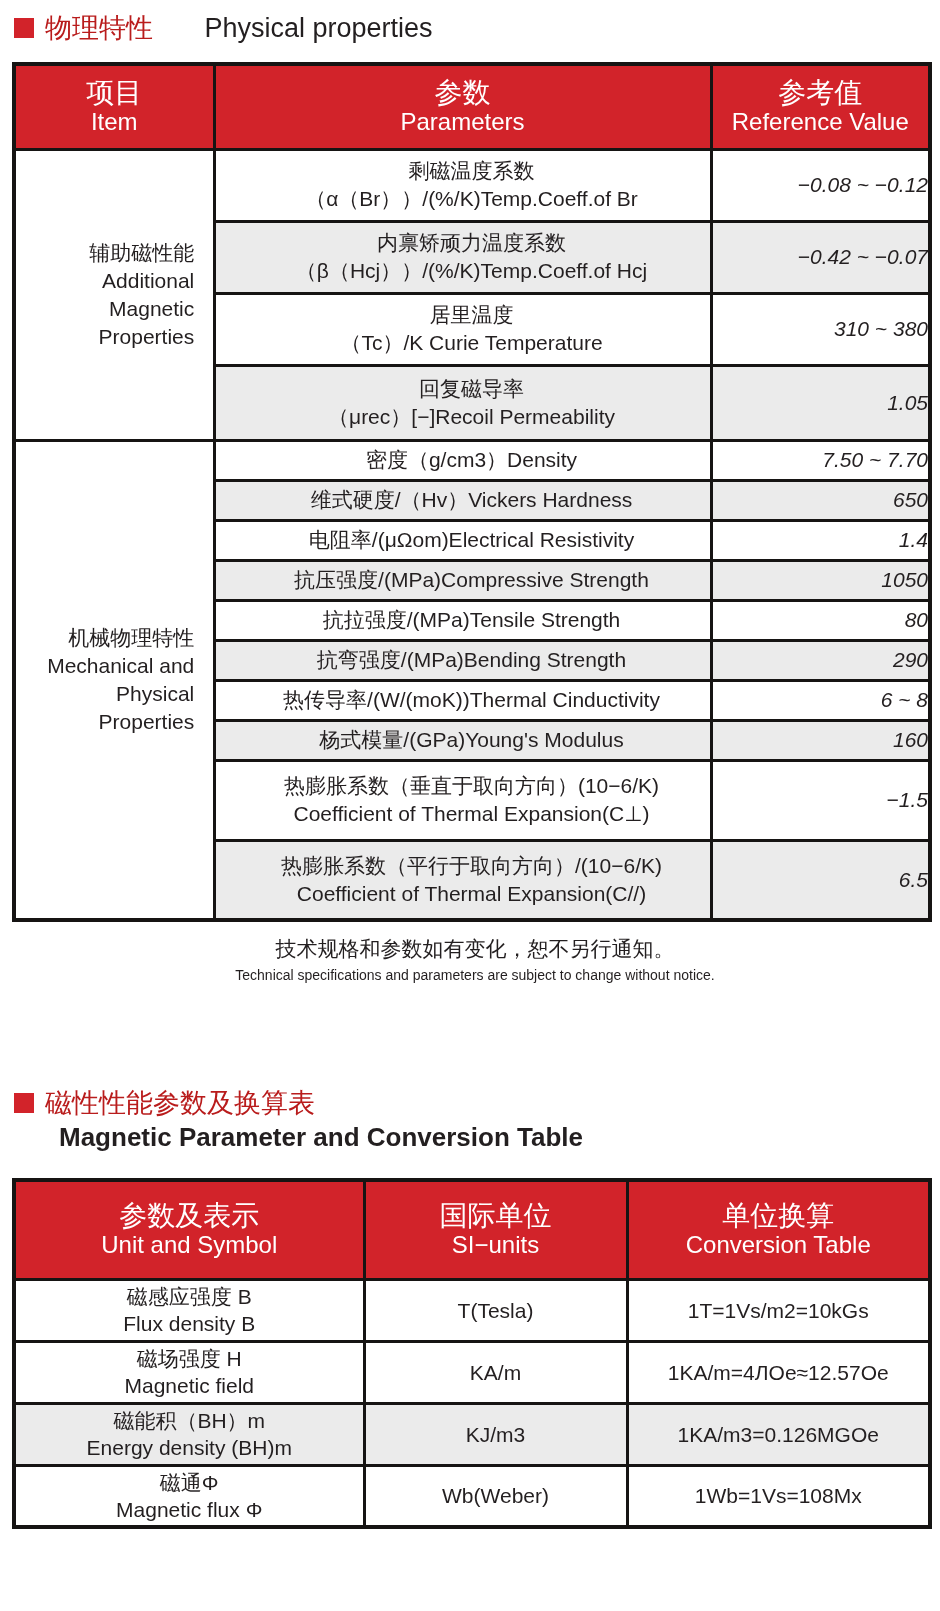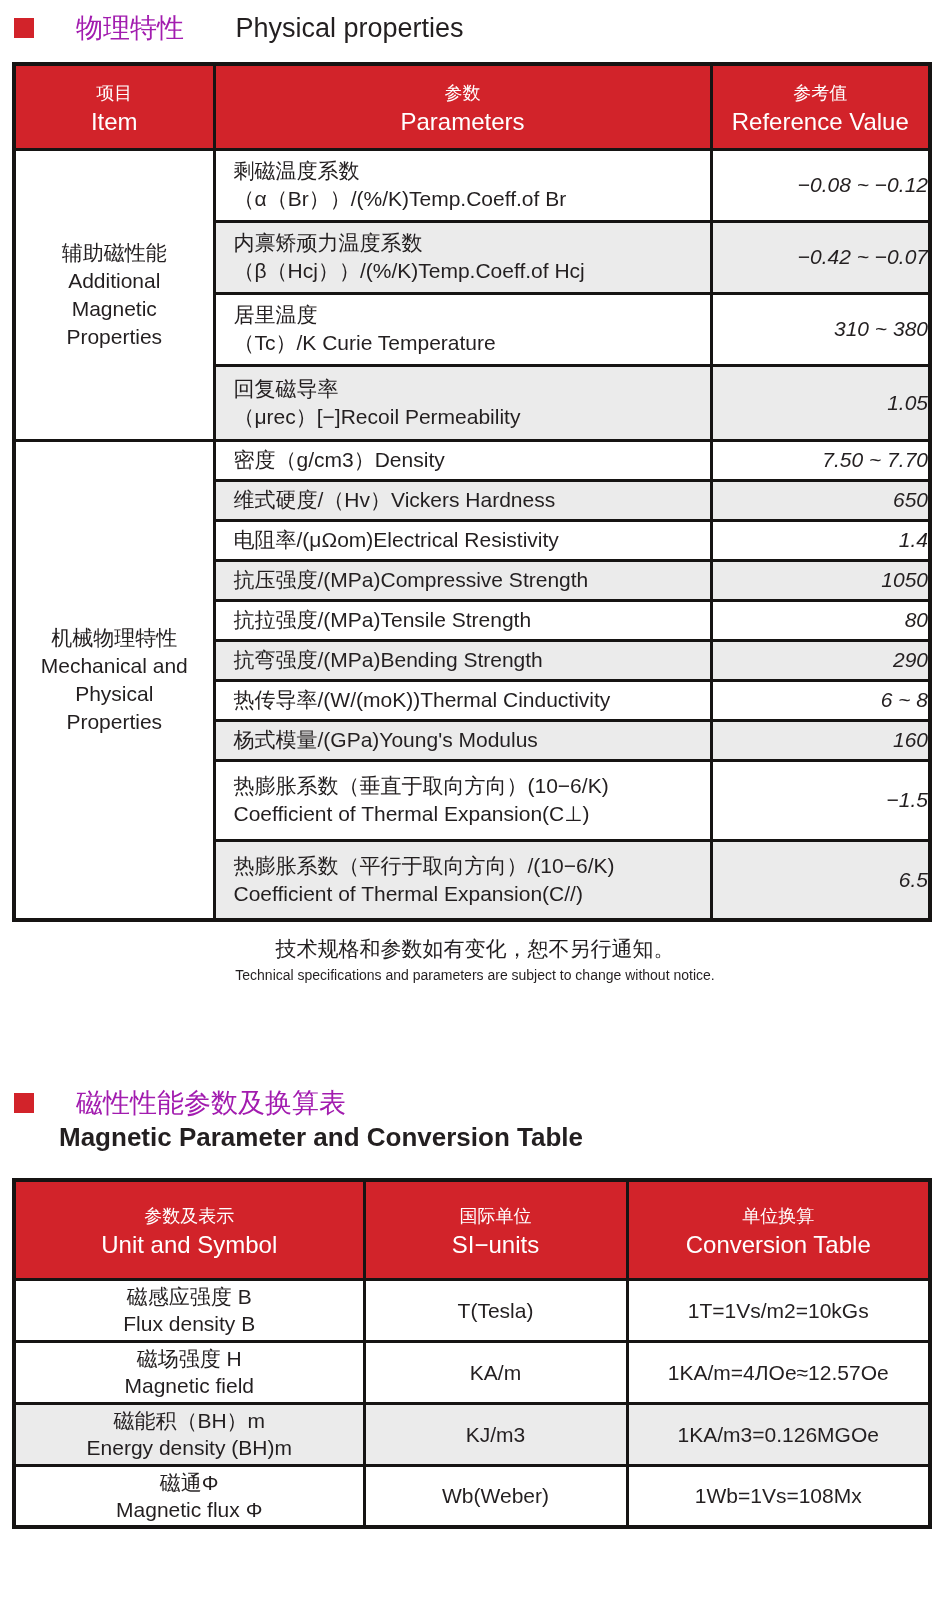--- a/index.html
+++ b/index.html
@@ -10,56 +10,56 @@
     -webkit-font-smoothing:antialiased;
   }
   .page { padding:8px 0 0 0; }
 
   
   .sec-title { margin:2px 0 0 14px; line-height:36px; font-size:27px; }
   .sec-title .bullet {
     display:inline-block; width:20px; height:20px; background:#d2232a;
     margin-right:11px; vertical-align:-1px;
   }
-  .sec-title .zh { color:#a21caf;margin-left:31px; }
+  .sec-title .zh { color:#b91c1c; }
   .sec-title .en { color:#231f20;margin-left:44px; }
   .sec-title2 { margin-top:97px; }
   .sec-title2 .en-line {
     display:block; margin-left:45px; color:#231f20; font-size:26px; line-height:32px;font-weight:bold;
   }
 
   
   table {
     border-collapse:collapse; table-layout:fixed;
     width:916px; margin-left:12px;
     border:4px solid #161413;
   }
   td, th { border:3px solid #161413; padding:0; vertical-align:middle; }
   th {
     background:#d2232a; color:#ffffff; font-weight:normal;
   }
-  .hzh { font-size:18px; line-height:30px; }
+  .hzh { font-size:28px; line-height:30px; }
   .hen { font-size:24px; line-height:27px; }
 
   .t1 { margin-top:16px; }
   .t1 col.c1 { width:200px; }
   .t1 col.c2 { width:497px; }
   .t1 col.c3 { width:219px; }
   .t1 thead tr { height:85px; }
   .rh-a { height:72px; }
   .rh-b { height:75px; }
   .rh-s { height:40px; }
   .rh-c { height:80px; }
   .alt td { background:#ebebeb; }
   td.group {
-    background:#ffffff !important; text-align:center;
+    background:#ffffff !important; text-align:right;
     font-size:21px; line-height:28px;
   }
   td.group .gwrap { width:160px; margin:0 auto; }
-  td.param { text-align:left; padding-left:18px; font-size:21px; line-height:28px; }
+  td.param { text-align:center; padding-left:18px; font-size:21px; line-height:28px; }
   td.value { text-align:right; padding-left:22px; font-size:21px;font-style:italic; }
 
   .note { margin:14px 0 0 10px;text-align:center; }
   .note .nzh { font-size:21px; line-height:26px; }
   .note .nen { font-size:14px; line-height:26px; }
 
   .t2 { margin-top:25px;border-radius:29px; }
   .t2 col.c1 { width:350px; }
   .t2 col.c2 { width:263px; }
   .t2 col.c3 { width:303px; }

